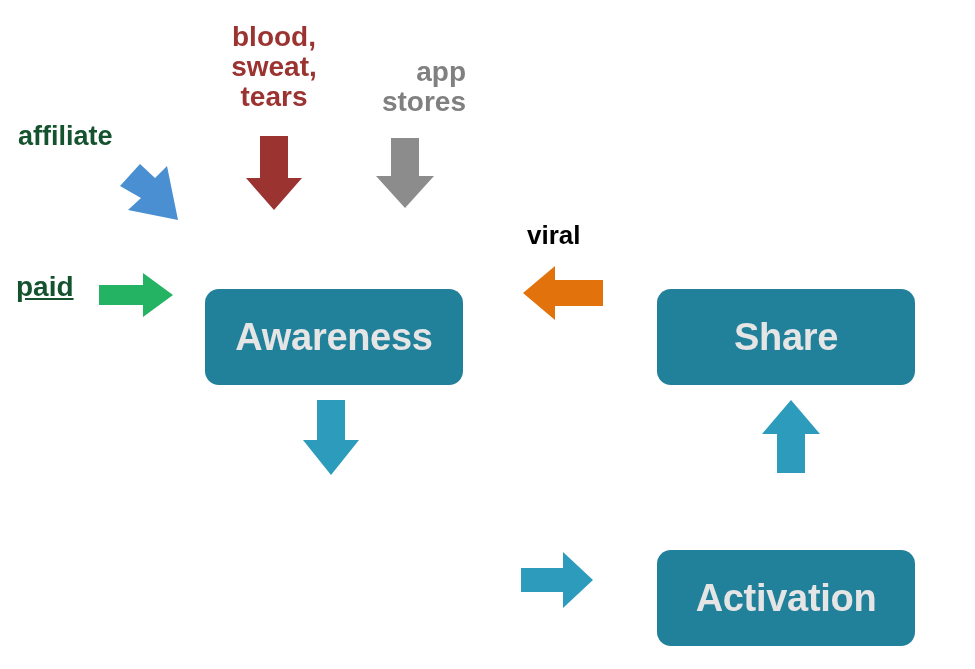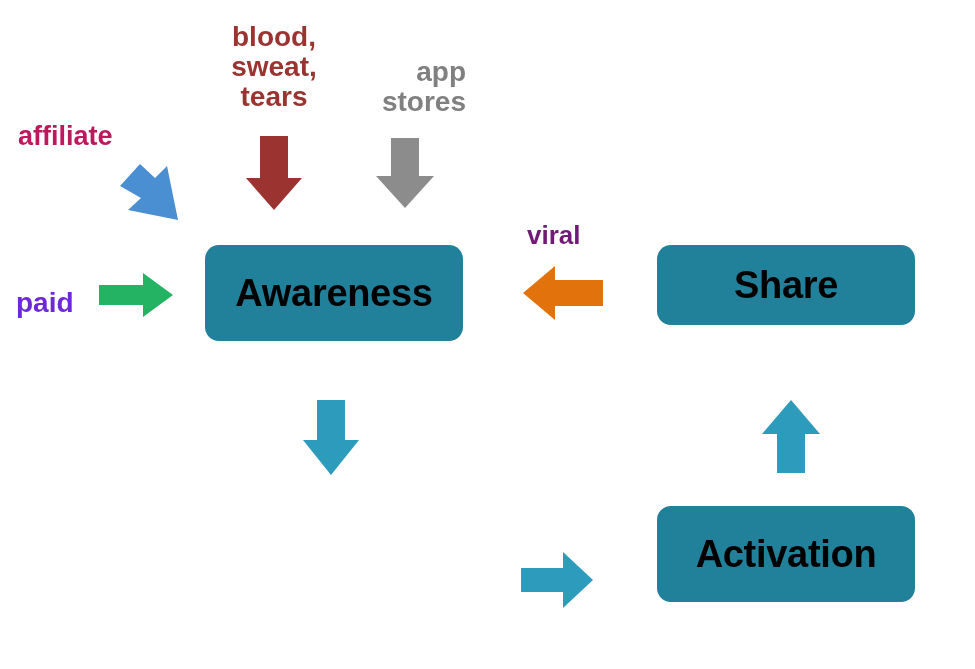--- a/index.html
+++ b/index.html
@@ -18,67 +18,69 @@
     background: #ffffff;
     overflow: hidden;
   }
   .node {
     position: absolute;
     background: #21809A;
     border-radius: 14px;
     display: flex;
     align-items: center;
     justify-content: center;
-    color: #000000;
+    color: #e5e5e5;
     font-weight: bold;
     font-size: 38px;
     letter-spacing: -0.3px;
     box-sizing: border-box;
+    margin-top: 44px;
   }
   .node-awareness { left: 205px; top: 245px; width: 258px; height: 96px; }
-  .node-share     { left: 657px; top: 245px; width: 258px; height: 80px; }
+  .node-share     { left: 657px; top: 245px; width: 258px; height: 96px; }
   .node-download  { left: 205px; top: 535px; width: 258px; height: 96px; }
   .node-activation{ left: 657px; top: 506px; width: 258px; height: 96px; }
 
   .node-label { pointer-events: none; }
 
   .srclabel {
     position: absolute;
     font-weight: bold;
     line-height: 1.07;
     white-space: pre-line;
   }
   .lbl-affiliate {
     left: 18px; top: 122px;
     font-size: 27px;
-    color: #be185d;
+    color: #14532d;
   }
   .lbl-paid {
-    left: 16px; top: 288px;
+    left: 16px; top: 272px;
     font-size: 28px;
-    color: #6d28d9;
+    color: #14532d;
+    text-decoration: underline;
   }
   .lbl-bst {
     left: 222px; top: 22px;
     font-size: 28px;
     color: #9B3331;
     text-align: center;
     width: 104px;
   }
   .lbl-appstores {
     left: 356px; top: 57px;
     font-size: 28px;
     color: #808080;
     text-align: right;
     width: 110px;
   }
   .lbl-viral {
     left: 527px; top: 222px;
     font-size: 26px;
-    color: #701a75;
+    color: #000000;
   }
 
   .arrow { position: absolute; }
   .arrow svg { display: block; overflow: visible; }
 
   .arr-affiliate { left: 114px; top: 158px; width: 70px; height: 68px; }
   .arr-paid      { left: 99px;  top: 273px; width: 74px; height: 44px; }
   .arr-bst       { left: 246px; top: 136px; width: 56px; height: 74px; }
   .arr-appstores { left: 376px; top: 138px; width: 58px; height: 70px; }
   .arr-viral     { left: 523px; top: 266px; width: 80px; height: 54px; }

